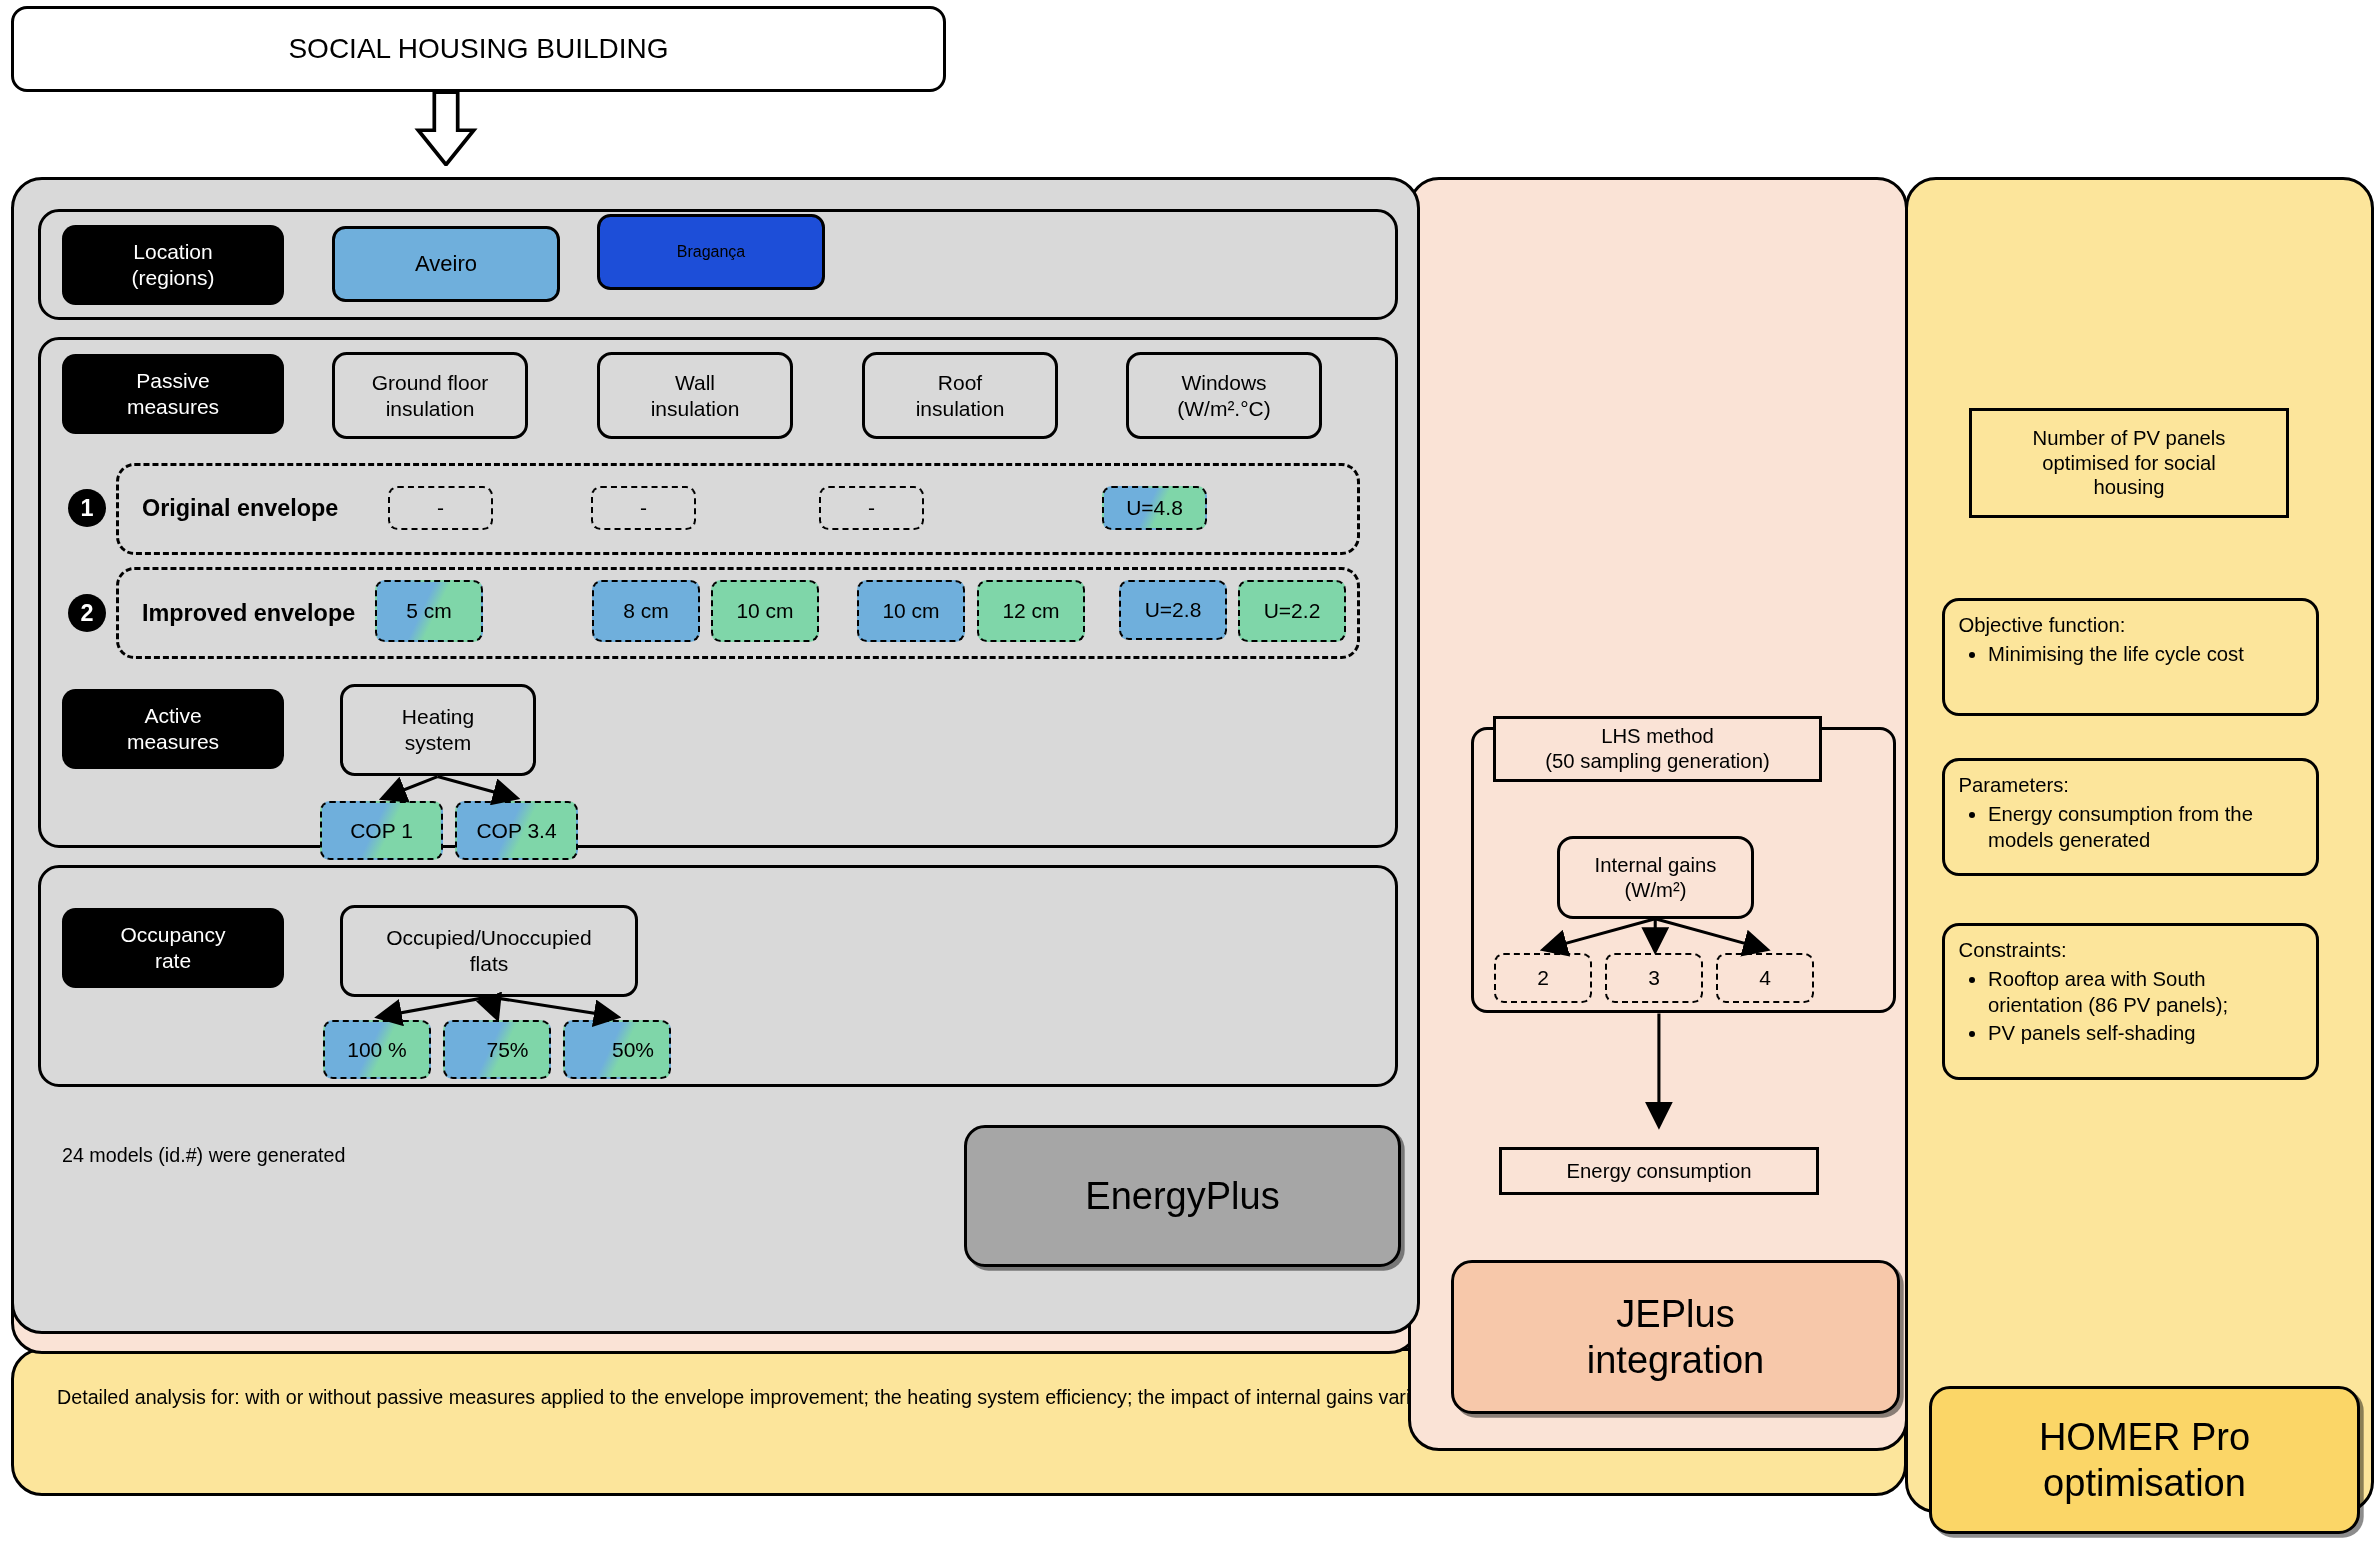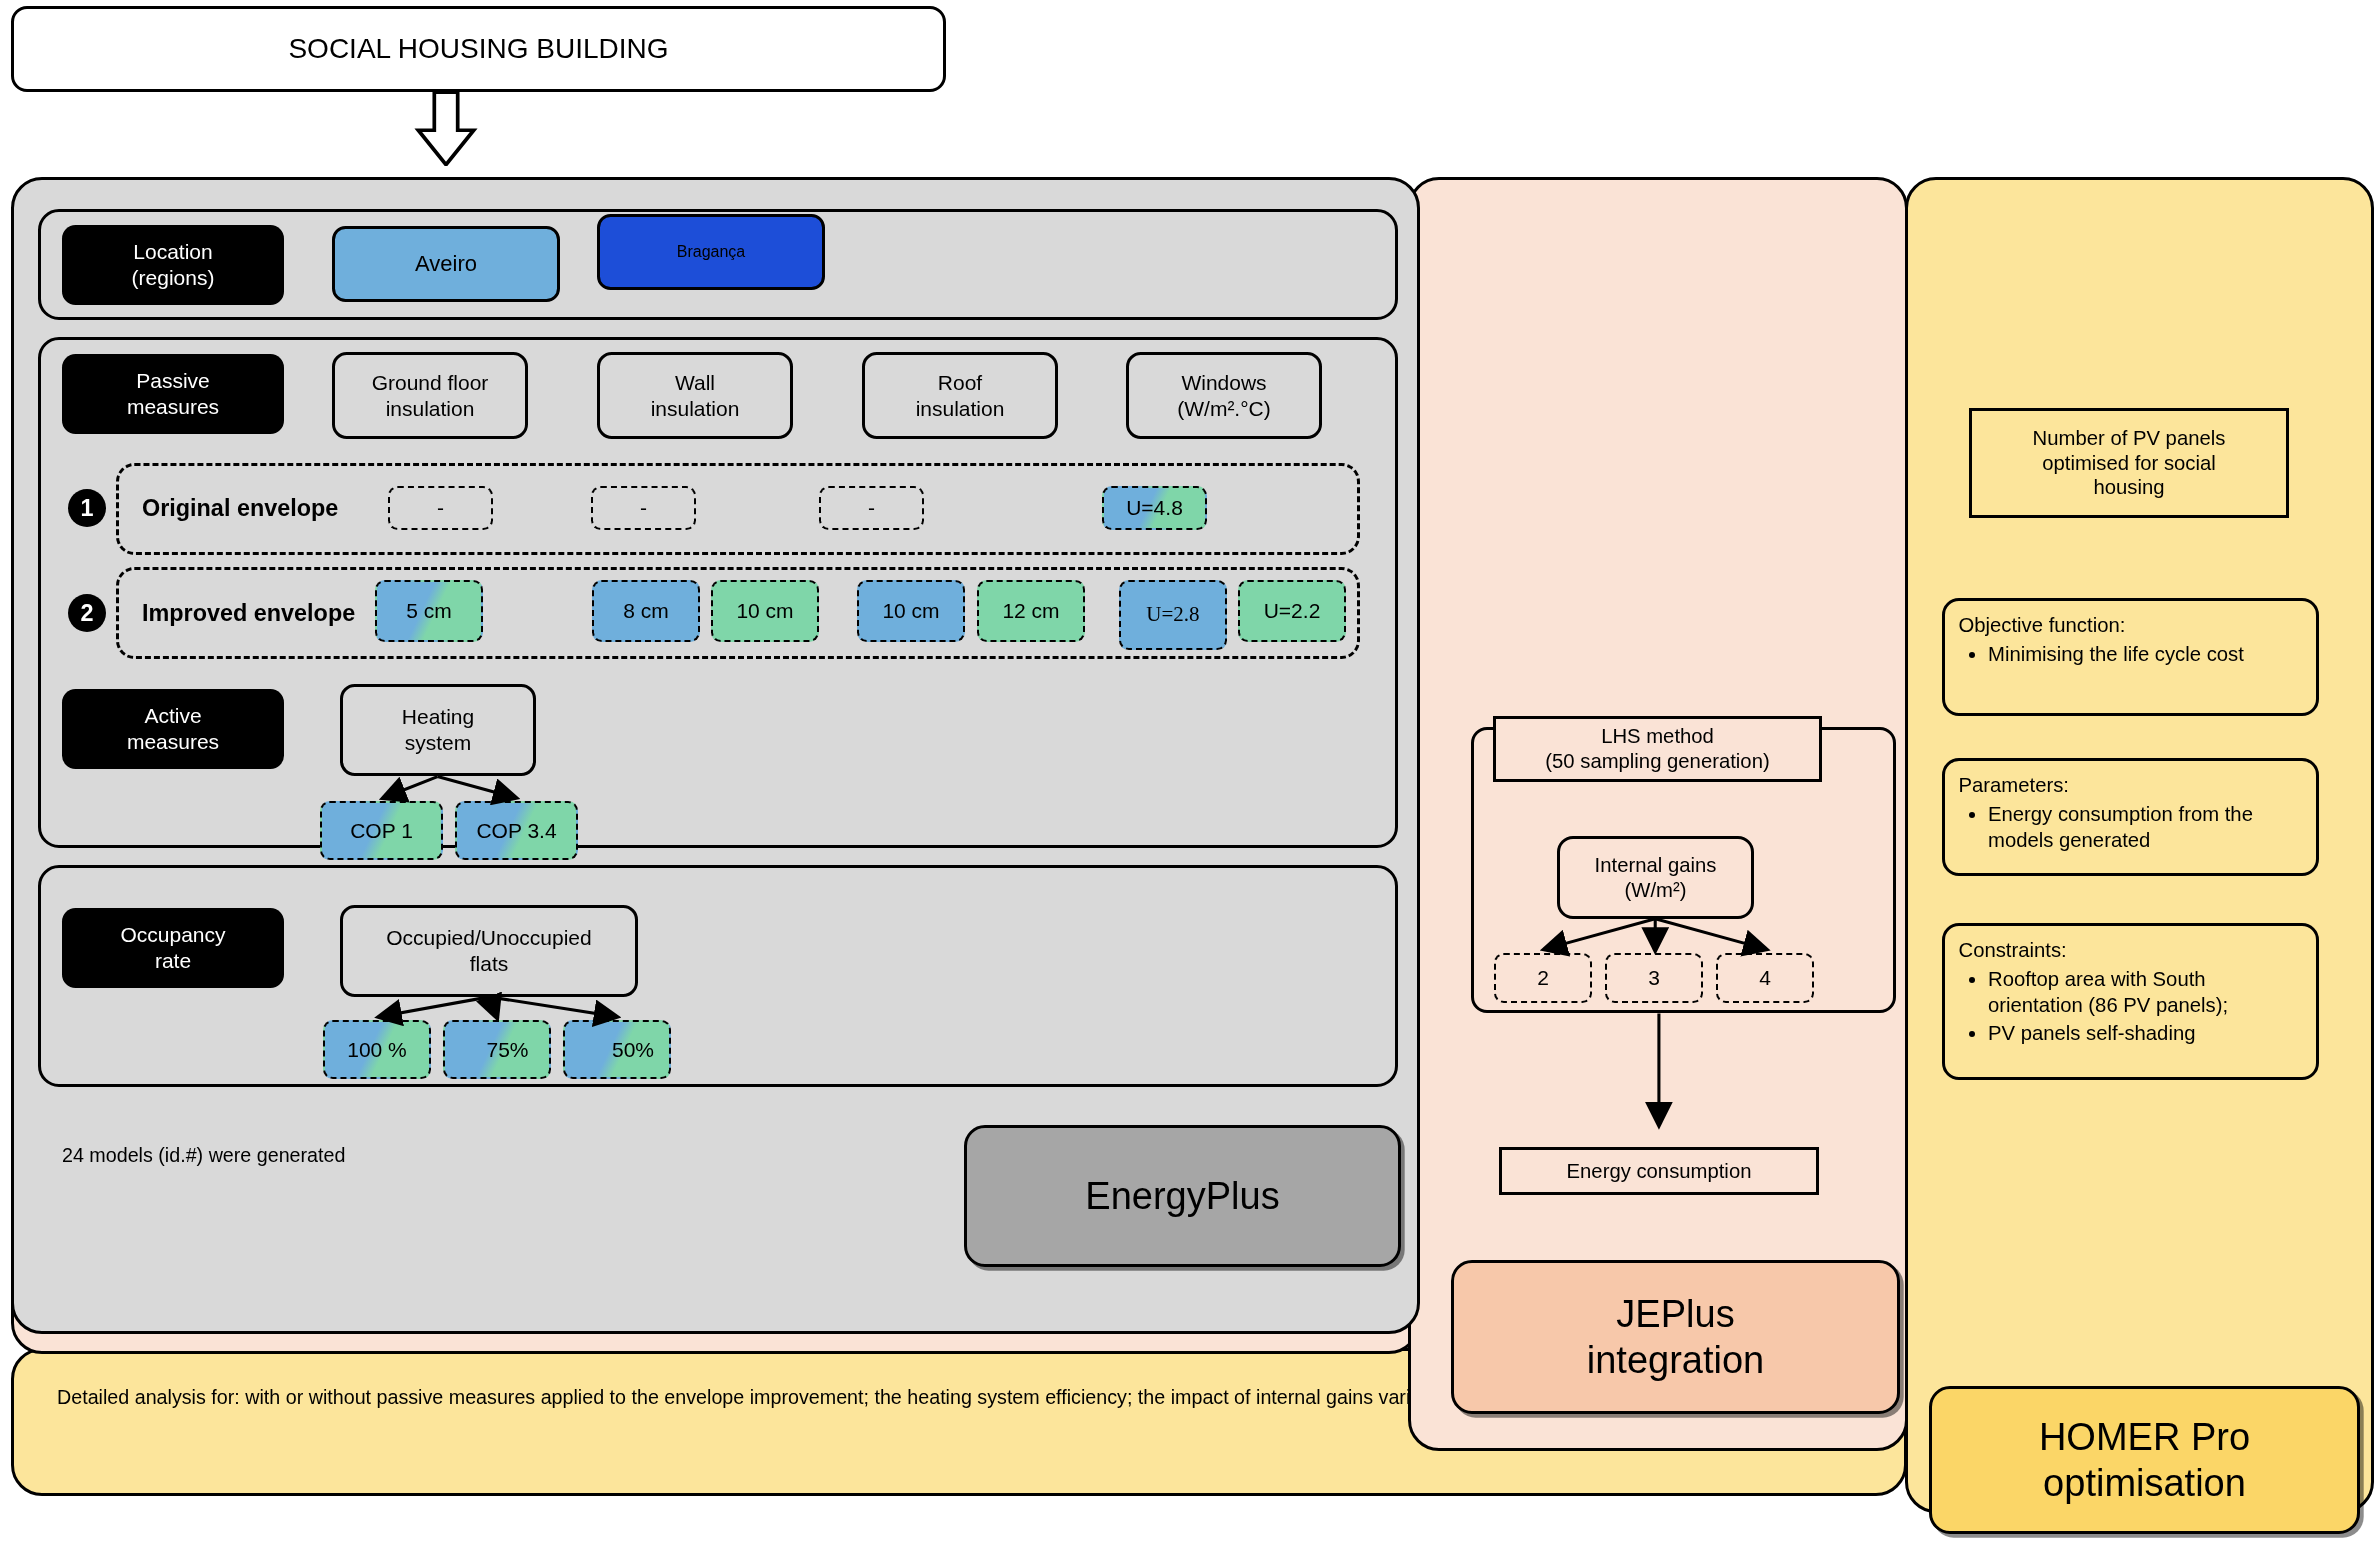--- a/index.html
+++ b/index.html
@@ -225,21 +225,21 @@
 
   <div class="abs dashrow" style="left:116px;top:567px;width:1244px;height:92px;"></div>
   <div class="abs ctr numcircle" style="left:68px;top:594px;width:38px;height:38px;">2</div>
   <div class="abs rowlabel" style="left:142px;top:594px;width:289px;height:38px;">Improved envelope</div>
 
   <div class="abs ctr chip split" style="left:375px;top:580px;width:108px;height:62px;">5 cm</div>
   <div class="abs ctr chip blue" style="left:592px;top:580px;width:108px;height:62px;">8 cm</div>
   <div class="abs ctr chip green" style="left:711px;top:580px;width:108px;height:62px;">10 cm</div>
   <div class="abs ctr chip blue" style="left:857px;top:580px;width:108px;height:62px;">10 cm</div>
   <div class="abs ctr chip green" style="left:977px;top:580px;width:108px;height:62px;">12 cm</div>
-  <div class="abs ctr chip blue" style="left:1119px;top:580px;width:108px;height:70px;font-family:Liberation Serif, serif;">U=2.8</div>
+  <div class="abs ctr chip blue" style="left:1119px;top:580px;width:108px;height:60px;">U=2.8</div>
   <div class="abs ctr chip green" style="left:1238px;top:580px;width:108px;height:62px;">U=2.2</div>
 
   <div class="abs ctr tag" style="left:62px;top:689px;width:222px;height:80px;flex-direction:column;">
     <span>Active</span>
     <span>measures</span>
   </div>
   <div class="abs ctr obox" style="left:340px;top:684px;width:196px;height:92px;flex-direction:column;">
     <span>Heating</span>
     <span>system</span>
   </div>

